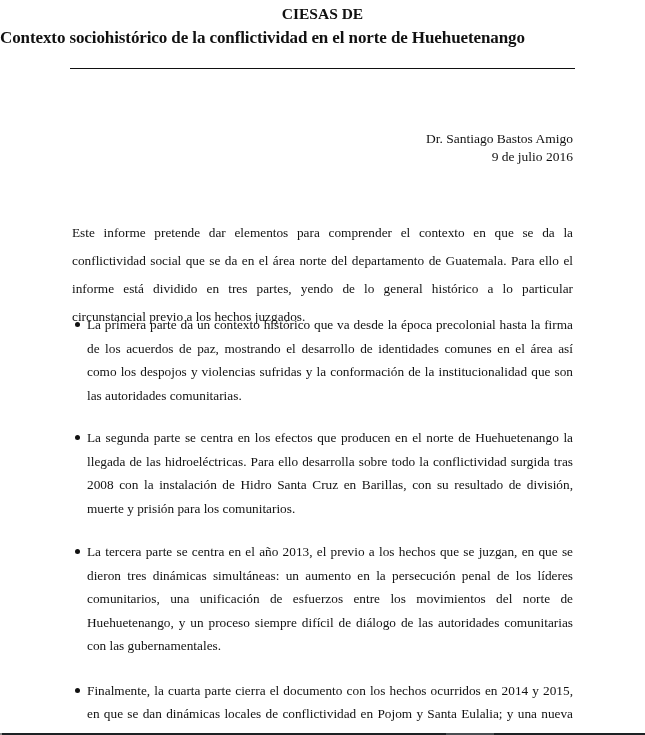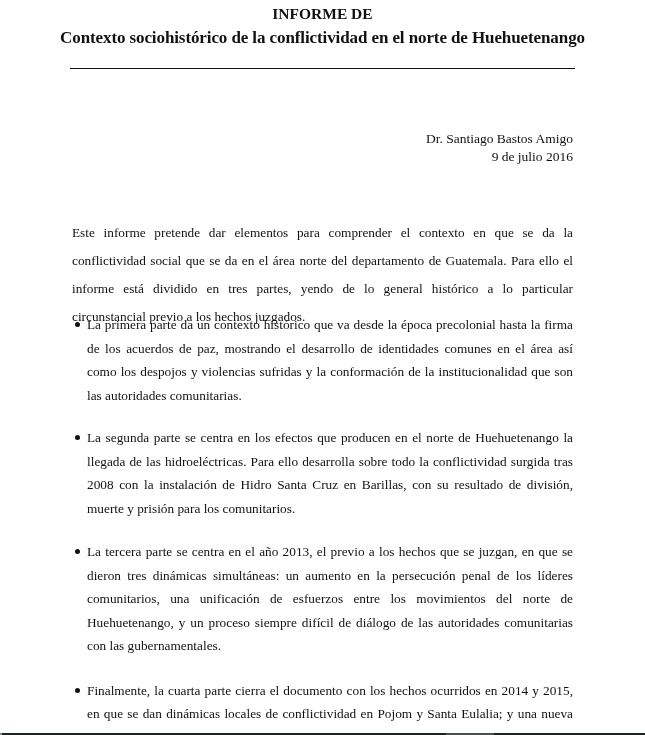--- a/index.html
+++ b/index.html
@@ -28,21 +28,21 @@
     top: 4px;
     text-align: center;
     font-weight: bold;
     font-size: 15.5px;
     line-height: 20px;
   }
   .title-2 {
     position: absolute;
     left: 0; width: 645px;
     top: 27px;
-    text-align: center;
+    text-align: left;
     font-weight: bold;
     font-size: 17px;
     line-height: 22px;
     letter-spacing: -0.1px;
   }
   .rule {
     position: absolute;
     left: 70px;
     width: 505px;
     top: 68px;
@@ -129,21 +129,21 @@
     top: 0;
     height: 2px;
     background: #4a4f52;
   }
 </style>
 </head>
 <body>
 
 <div class="page">
 
-  <div class="title-1">INFORME DE</div>
+  <div class="title-1">CIESAS DE</div>
   <div class="title-2">Contexto sociohistórico de la conflictividad en el norte de Huehuetenango</div>
 
   <div class="rule"></div>
 
   <div class="author-block">
     <div>Dr. Santiago Bastos Amigo</div>
   </div>
 
   <div class="date">9 de julio 2016</div>
 

